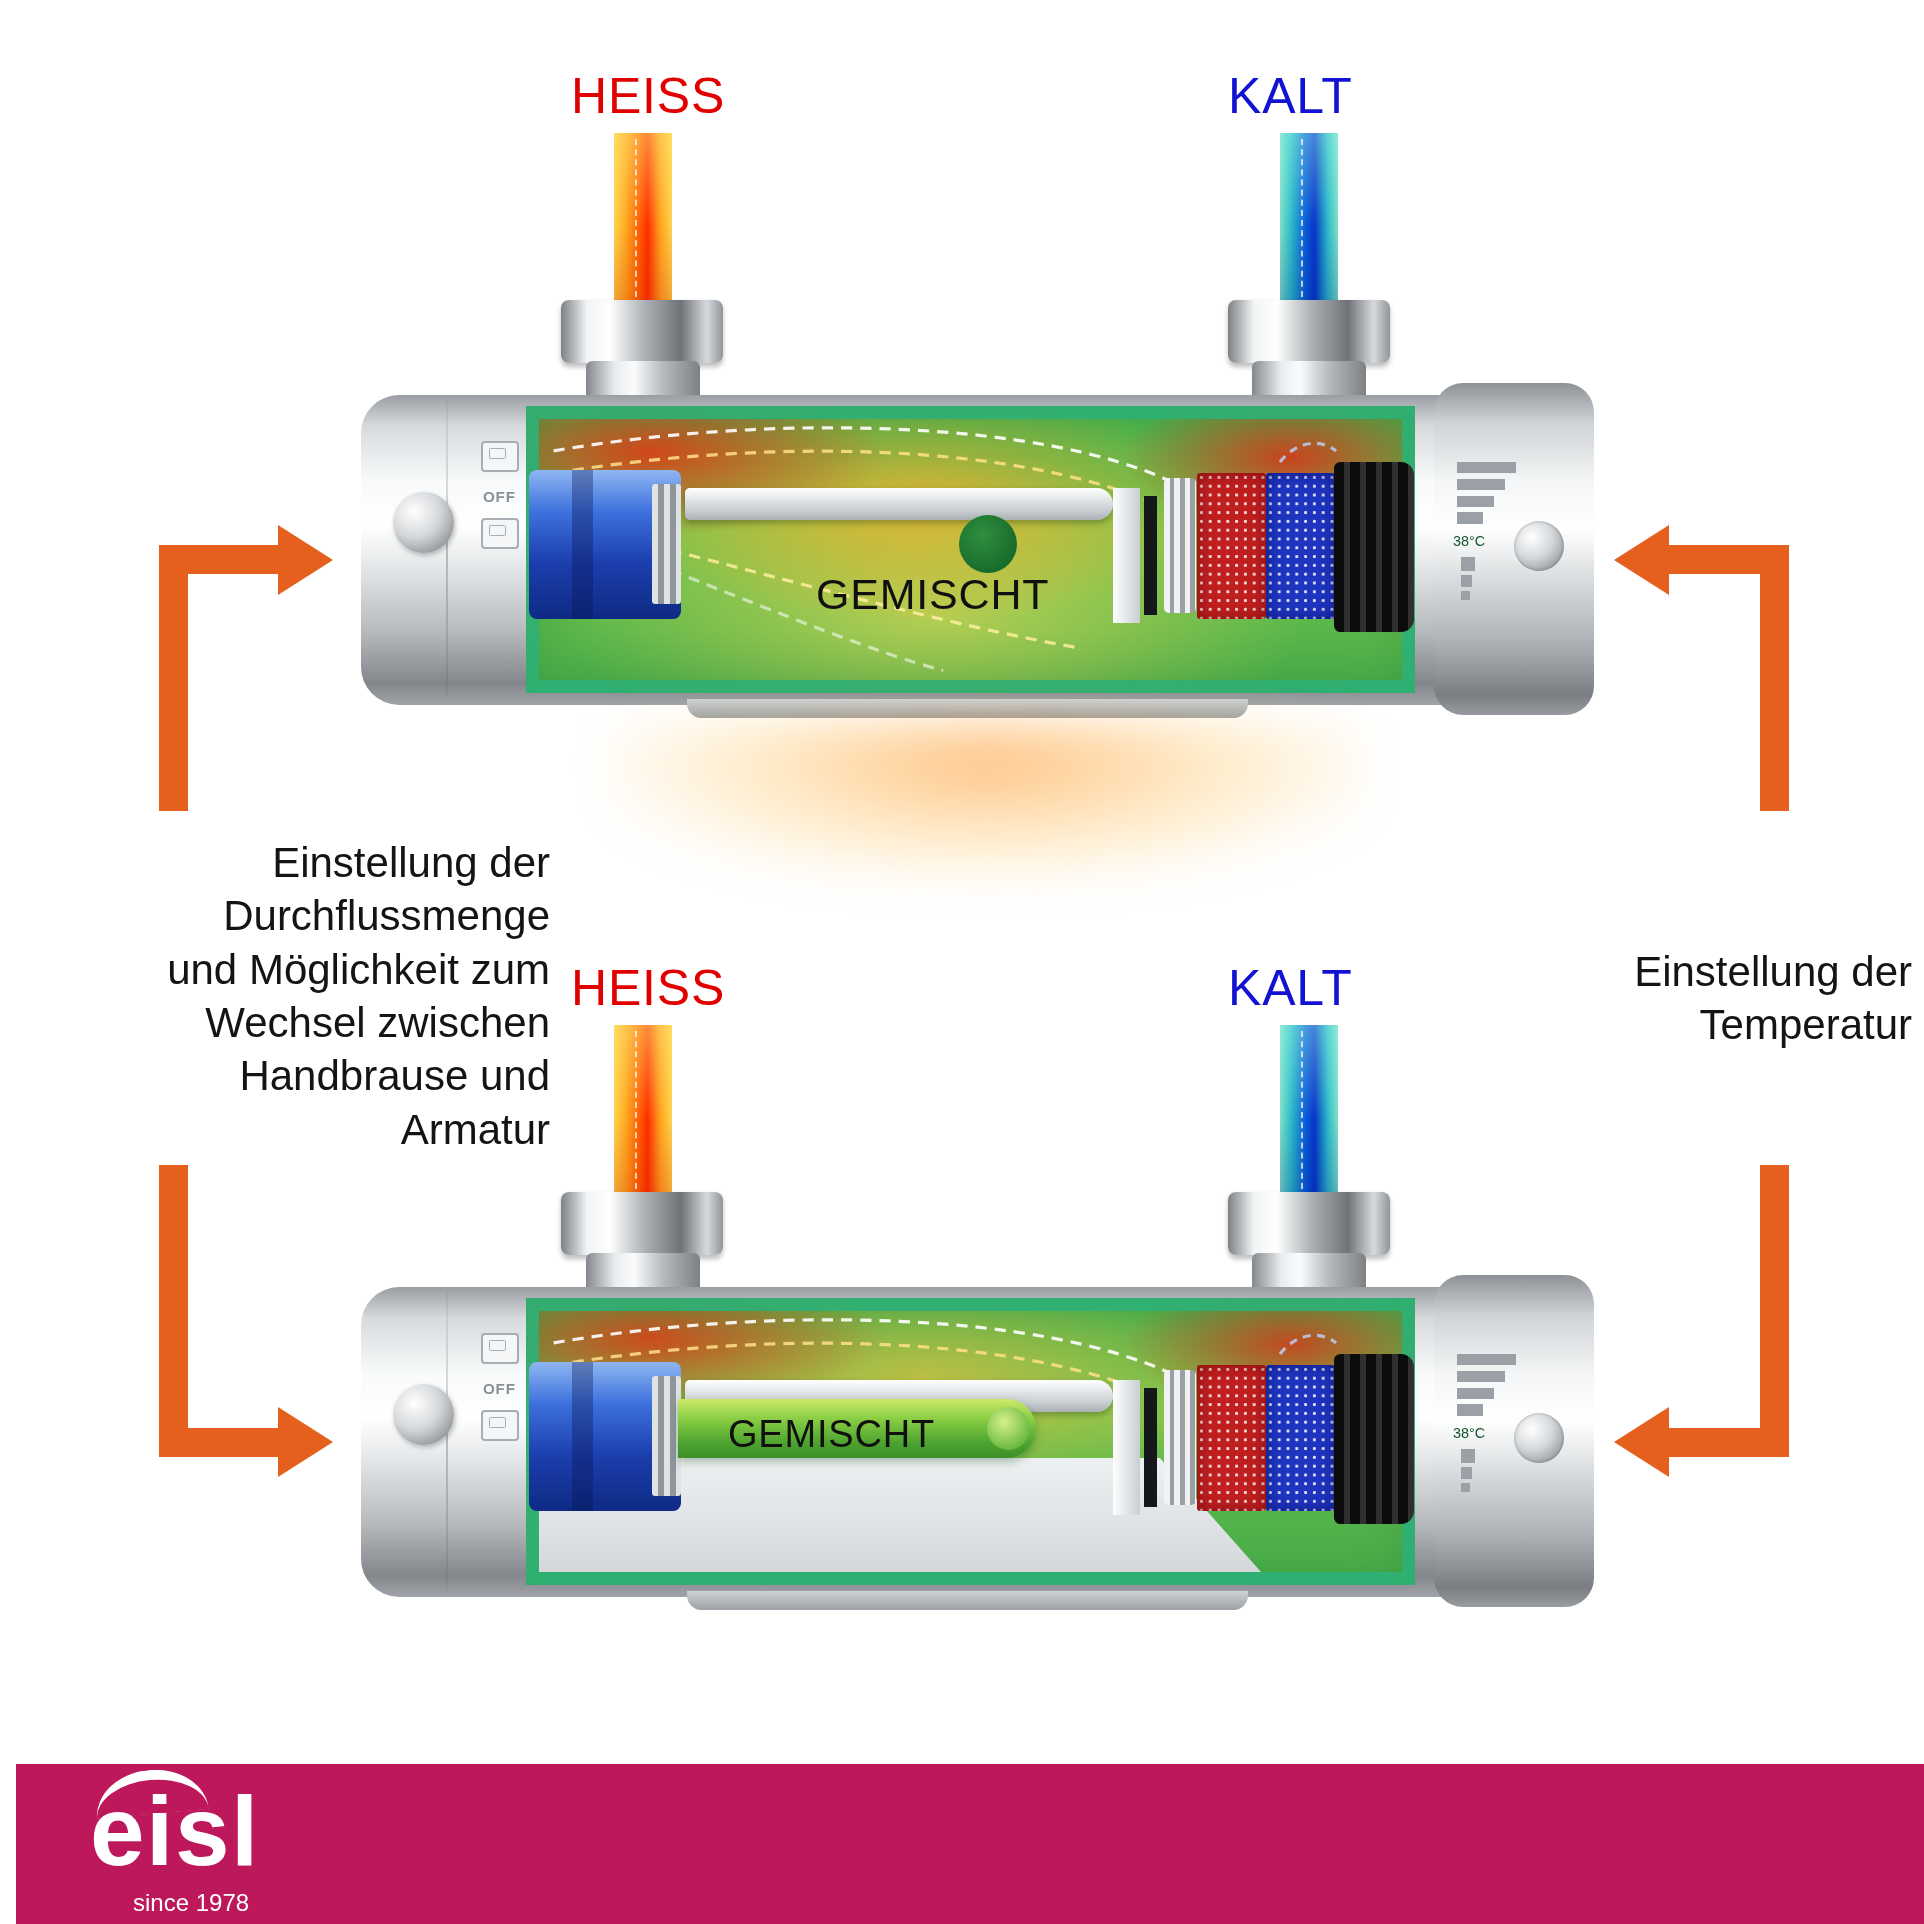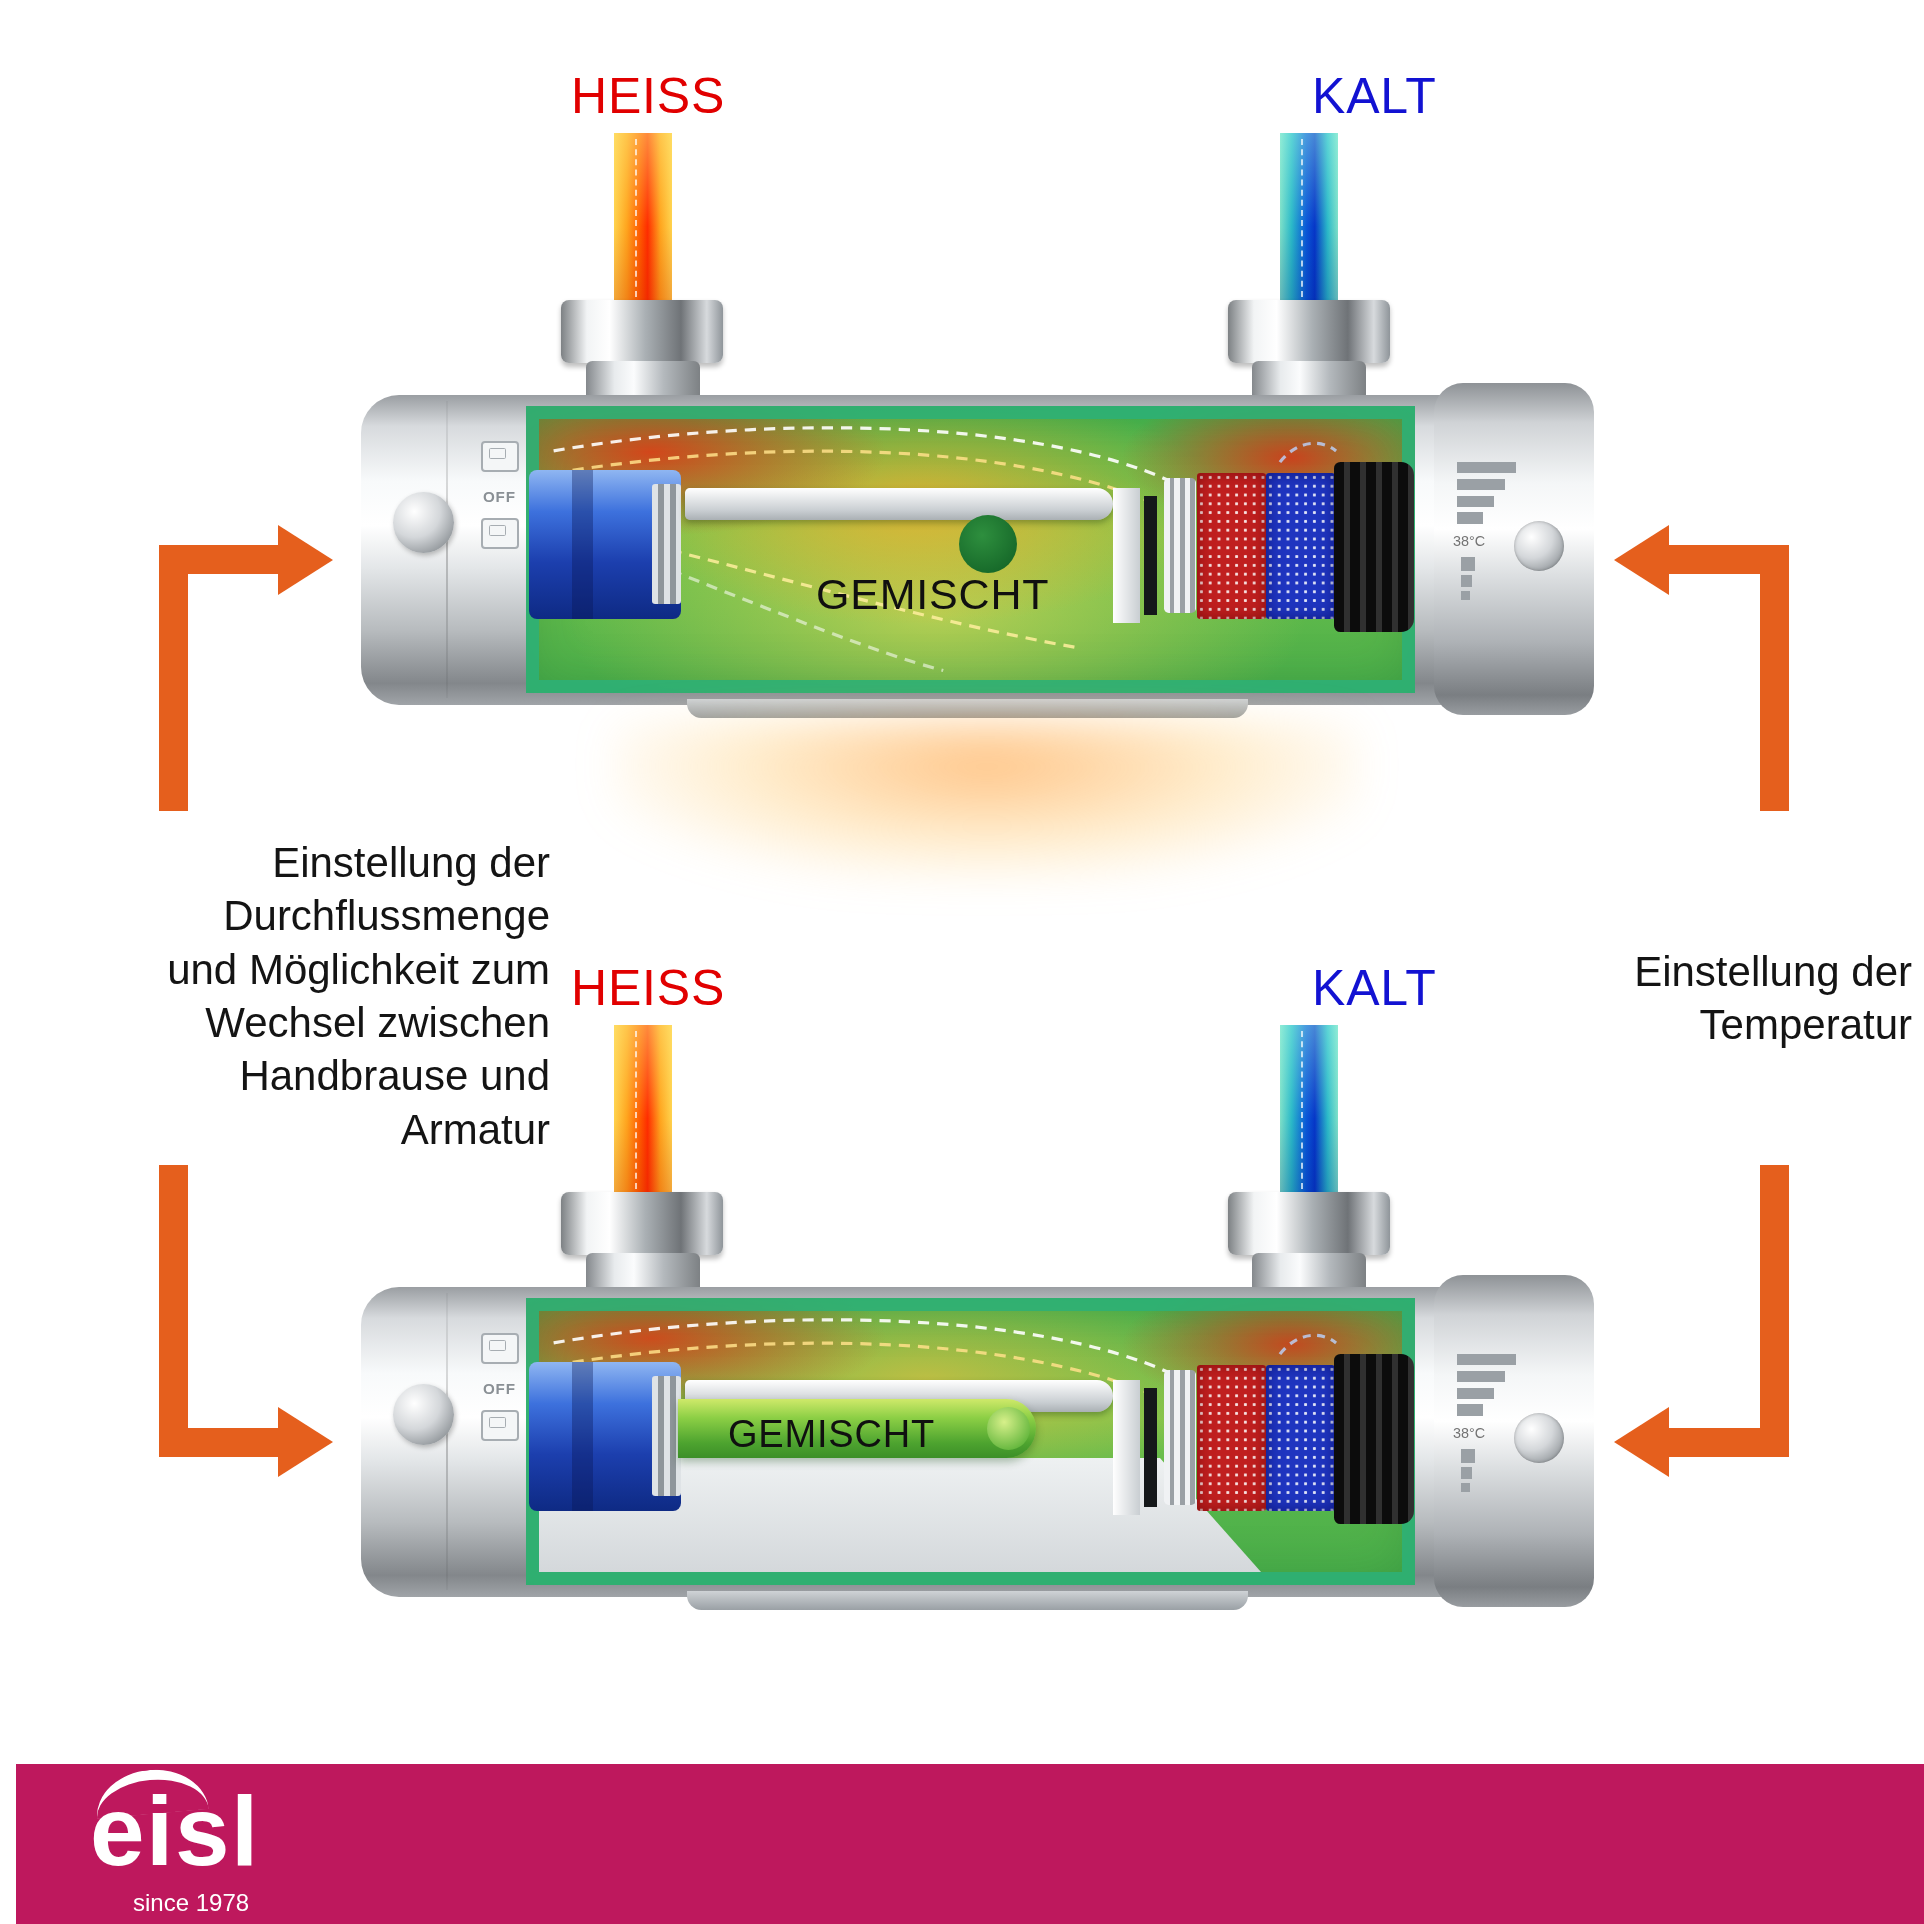--- a/index.html
+++ b/index.html
@@ -10,21 +10,21 @@
   html,body{margin:0;padding:0;background:#fff;}
   .canvas{position:relative;width:1925px;height:1925px;background:#fff;overflow:hidden;
           font-family:"Liberation Sans",sans-serif;text-align:right;}
 
   .group{position:absolute;left:0;width:1925px;height:890px;}
   .g1{top:0;}
   .g2{top:892px;}
 
   .wlabel{position:absolute;font-size:50px;letter-spacing:0.8px;}
   .hot-label{left:571px;top:67px;color:var(--hot);}
-  .cold-label{left:1312px;top:67px;color:var(--cold);}
+  .cold-label{left:1228px;top:67px;color:var(--cold);}
 
   .pipe{position:absolute;top:133px;width:58px;height:170px;}
   .pipe::after{content:"";position:absolute;left:21px;top:6.4px;bottom:6.4px;border-left:2.4px dashed rgba(255,255,255,.7);}
   .pipe-hot{left:614px;background:linear-gradient(90deg,#ffd34d,#ffa51e 22%,#ff5a00 45%,#ff2d00 58%,#ffa51e 80%,#ffd34d);}
   .pipe-hot::before{content:"";position:absolute;inset:0;background:linear-gradient(180deg,rgba(255,230,120,.5),rgba(255,120,0,0) 55%,rgba(200,30,0,.25));}
   .pipe-cold{left:1280px;background:linear-gradient(90deg,#7fe0c8,#2ab9c8 20%,#0a58d8 45%,#0636c8 60%,#2ab9c8 82%,#7fe0c8);}
   .pipe-cold::before{content:"";position:absolute;inset:0;background:linear-gradient(180deg,rgba(170,255,235,.4),rgba(0,40,160,0) 55%,rgba(0,20,120,.2));}
 
   .nut{position:absolute;top:300px;width:162px;height:63px;border-radius:8px;box-shadow:0 3.2px 4.8px rgba(0,0,0,.25);
        background:linear-gradient(90deg,#7d8184,#f2f4f5 16%,#ffffff 30%,#aab0b4 52%,#6f7377 74%,#d7dadd 90%,#8f959a);}
@@ -46,21 +46,21 @@
   .knob{position:absolute;left:393px;top:492px;width:61px;height:61px;border-radius:50%;
         background:radial-gradient(circle at 35% 32%,#ffffff,#d4d7da 45%,#9ba0a4 75%,#7a7e82);
         box-shadow:1.6px 2.4px 4.8px rgba(0,0,0,.25);}
   .icon-box{position:absolute;width:34px;height:27px;border:2.4px solid #a7adb2;border-radius:4px;background:#f4f6f7;}
   .icon-box::after{content:"";position:absolute;left:6.4px;top:4.8px;width:14.4px;height:9.6px;border:1.6px solid #a7adb2;border-radius:1.6px;}
   .box1{left:481px;top:441px;}.box2{left:481px;top:518px;}
   .off{position:absolute;left:483px;top:488px;font-size:15.2px;font-weight:bold;color:#8a9095;letter-spacing:0.8px;}
 
   .scale{position:absolute;left:1457px;top:462px;width:67px;}
   .scale .bar{height:11.2px;background:#9aa0a5;margin-bottom:5.6px;}
-  .temp{position:absolute;left:1453px;top:533px;font-size:14.4px;color:#737373;}
+  .temp{position:absolute;left:1453px;top:533px;font-size:14.4px;color:#14532d;}
   .dots{position:absolute;left:1461px;top:557px;}
   .dots .sq{background:#9aa0a5;margin-bottom:4.8px;}
   .dial{position:absolute;left:1514px;top:521px;width:50px;height:50px;border-radius:50%;
         background:radial-gradient(circle at 35% 32%,#ffffff,#d4d7da 45%,#9ba0a4 78%,#7a7e82);
         box-shadow:inset 0 0 3.2px rgba(0,0,0,.3);}
 
   .cutaway{position:absolute;left:526px;top:406px;width:889px;height:287px;
     background:
       radial-gradient(337px 120px at 14% 16%,rgba(220,65,25,.95),rgba(220,65,25,0) 70%),
       radial-gradient(241px 104px at 86% 18%,rgba(215,55,25,.9),rgba(215,55,25,0) 70%),

